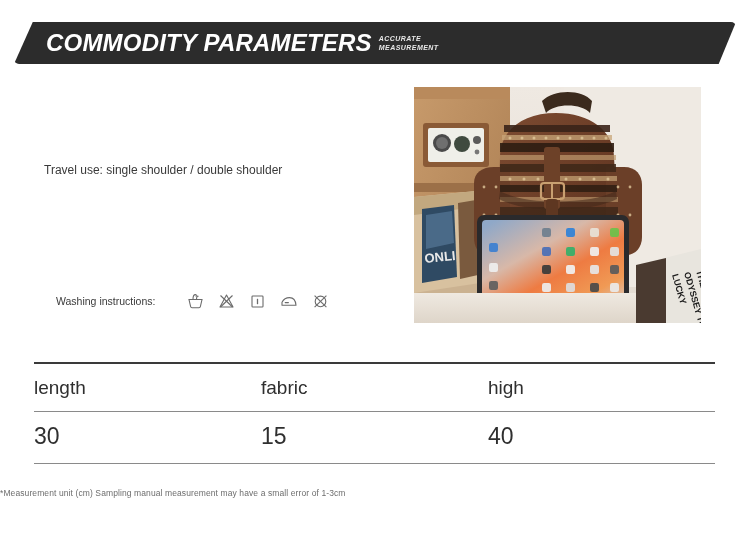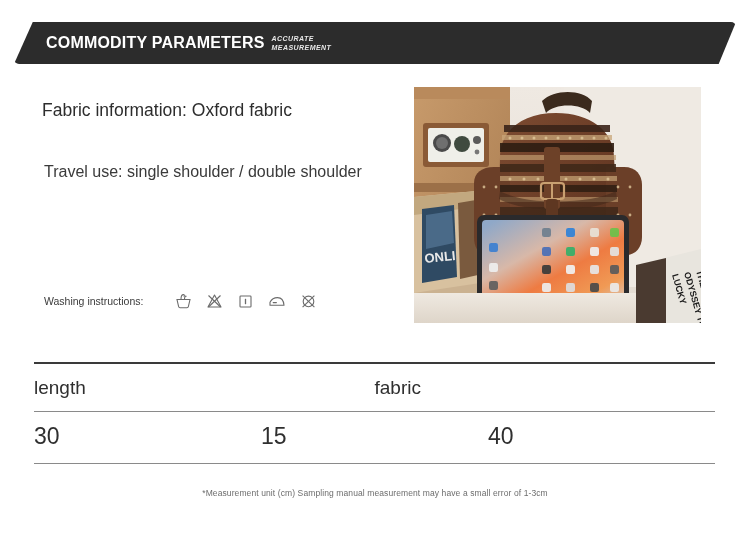--- a/index.html
+++ b/index.html
@@ -39,22 +39,23 @@
   .banner-text {
     position: absolute;
     left: 46px;
     top: 0;
     height: 42px;
     display: flex;
     align-items: center;
   }
   .banner-title {
     color: #ffffff;
-    font-size: 16px;
+    font-size: 24px;
     font-weight: bold;
+    font-style: italic;
     letter-spacing: 0.2px;
     white-space: nowrap;
   }
   .banner-sub {
     margin-left: 7px;
     margin-top: 2px;
     color: #e9e9e9;
     font-size: 7px;
     font-weight: bold;
     font-style: italic;
@@ -72,31 +73,31 @@
     height: 240px;
   }
   .spec-line-big {
     position: absolute;
     font-size: 17.5px;
     color: #2d2d2d;
     white-space: nowrap;
   }
   .spec-line-small {
     position: absolute;
-    font-size: 16px;
+    font-size: 12px;
     color: #3a3a3a;
     white-space: nowrap;
   }
   .spec-fabric  { left: 42px; top: 14px; }
   .spec-travel  { left: 44px; top: 77px; }
   .spec-weight  { left: 42px; top: 138px; }
 
   .wash-row {
     position: absolute;
-    left: 44px;
+    left: 56px;
     top: 207px;
     display: flex;
     align-items: center;
   }
   .wash-label {
     font-size: 10.5px;
     color: #3a3a3a;
     white-space: nowrap;
   }
   .wash-icons {
@@ -158,21 +159,21 @@
   .trow-body .tcell {
     font-size: 23px;
     color: #2f2f2f;
     padding: 11px 0 13px 0;
   }
   .note {
     position: absolute;
     left: 0;
     top: 488px;
     width: 750px;
-    text-align: center;
+    text-align: left;
     font-size: 8.5px;
     color: #6d6d6d;
     letter-spacing: 0.1px;
   }
 </style>
 </head>
 <body>
 
 <div class="banner-wrap">
   <div class="banner-shape"></div>
@@ -180,21 +181,20 @@
     <span class="banner-title">COMMODITY PARAMETERS</span>
     <span class="banner-sub">
       <span>ACCURATE</span><br>
       <span>MEASUREMENT</span>
     </span>
   </div>
 </div>
 
 <div class="specs">
 
-  <div class="spec-line-big spec-fabric">Fabric information: Oxford fabric</div>
 
   <div class="spec-line-small spec-travel">Travel use: single shoulder / double shoulder</div>
 
 
   <div class="wash-row">
     <span class="wash-label">Washing instructions:</span>
 
     <span class="wash-icons">
 
       <span>
@@ -420,20 +420,21 @@
     </g>
   </svg>
 </div>
 
 <div class="table">
   <div class="rule-top"></div>
 
   <div class="trow trow-head">
     <div class="tcell">length</div>
     <div class="tcell">fabric</div>
+    <div class="tcell">high</div>
   </div>
 
   <div class="rule-mid"></div>
 
   <div class="trow trow-body">
     <div class="tcell">30</div>
     <div class="tcell">15</div>
     <div class="tcell">40</div>
   </div>
 

